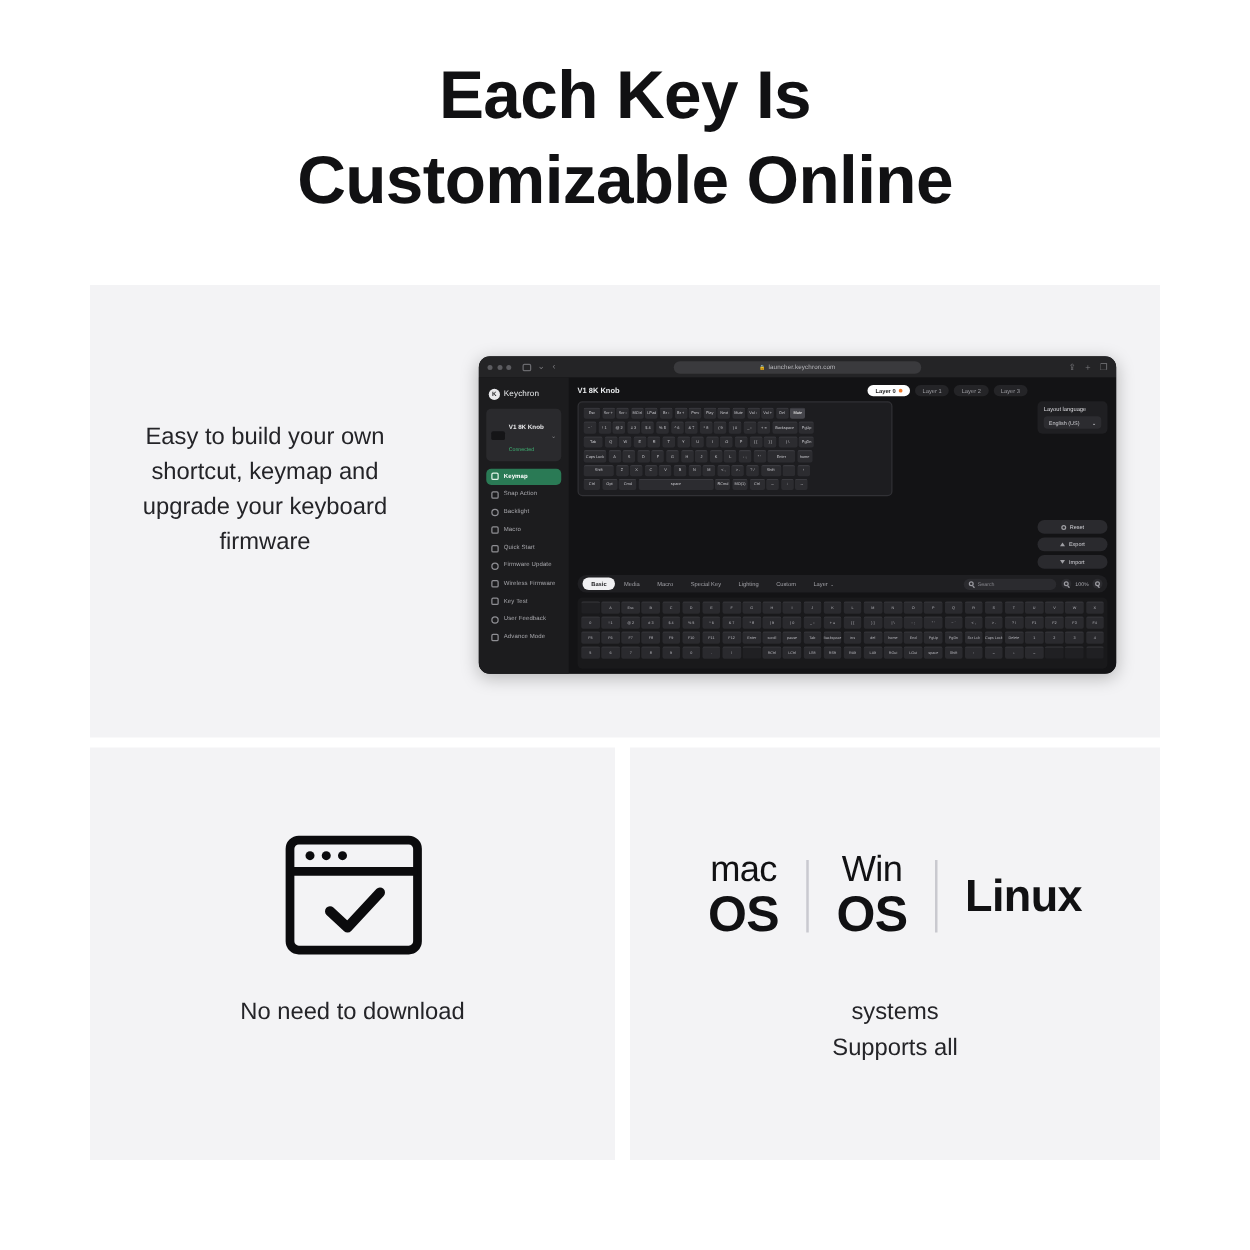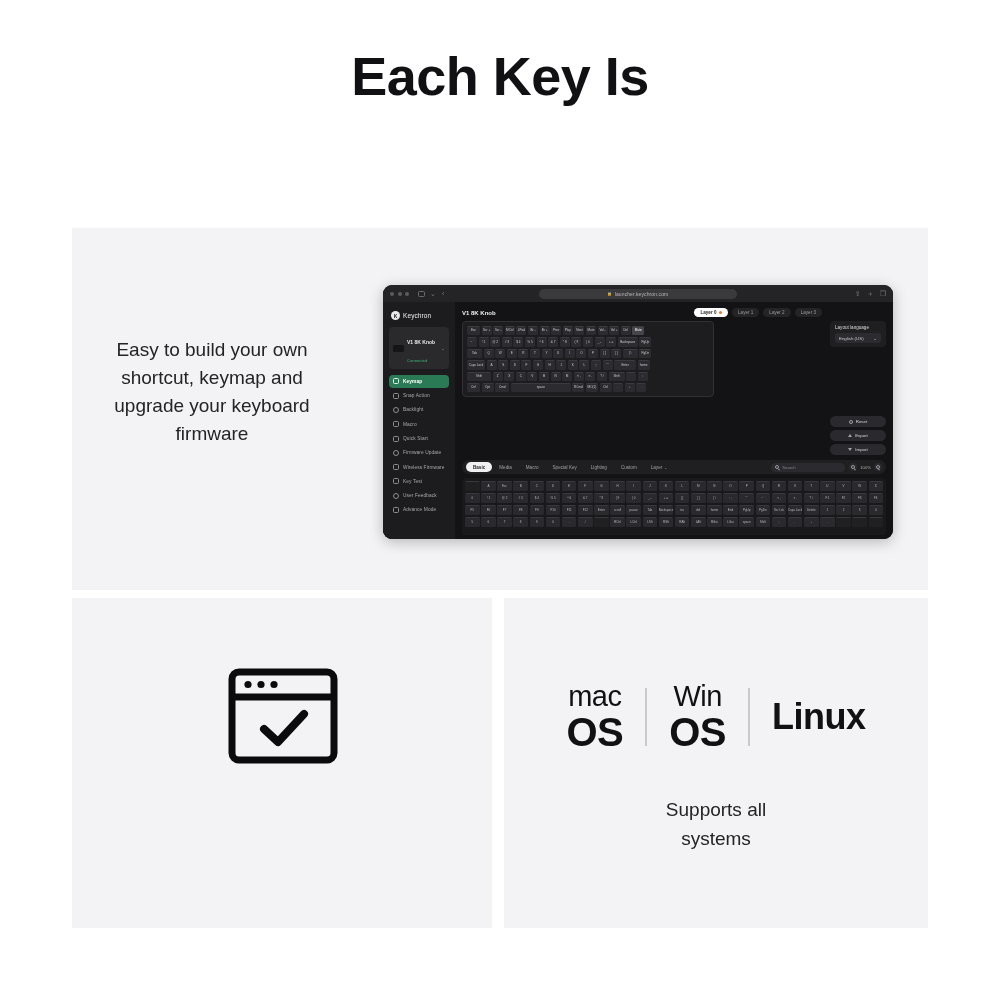--- a/index.html
+++ b/index.html
@@ -199,20 +199,21 @@
   .os-div { width: 2px; height: 58px; background: #c9c9cf; }
   .os-single { font-size: 36px; font-weight: 600; letter-spacing: -0.5px; color: #111113; }
 </style>
 </head>
 <body>
 
 <div class="page">
 
   <div class="heading">
     <span>Each Key Is</span>
+    <span class="l2">Customizable Online</span>
   </div>
 
   <div class="card" id="card-main"></div>
 
   <div class="main-copy">Easy to build your own shortcut, keymap and upgrade your keyboard firmware</div>
 
   <div class="mock">
 
     <div class="mock-chrome">
       <div class="traffic">
@@ -587,34 +588,35 @@
   <div class="card" id="card-dl"></div>
   <svg class="browser-icon" viewBox="0 0 110 96">
     <rect x="4" y="4" width="102" height="88" rx="7" ry="7" fill="none" stroke="#0b0b0d" stroke-width="7"></rect>
     <line x1="4" y1="29" x2="106" y2="29" stroke="#0b0b0d" stroke-width="7"></line>
     <circle cx="20" cy="16.5" r="3.6" fill="#0b0b0d"></circle>
     <circle cx="33" cy="16.5" r="3.6" fill="#0b0b0d"></circle>
     <circle cx="46" cy="16.5" r="3.6" fill="#0b0b0d"></circle>
     <polyline points="36,61 50,74 76,46" fill="none" stroke="#0b0b0d" stroke-width="8" stroke-linecap="round" stroke-linejoin="round"></polyline>
   </svg>
   <div class="cap" id="cap-dl">
+    <div>No need to download</div>
   </div>
 
   <div class="card" id="card-os"></div>
   <div class="os-row">
     <span class="os-stack">
       <span class="os-top">mac</span>
       <span class="os-bot">OS</span>
     </span>
     <span class="os-div"></span>
     <span class="os-stack">
       <span class="os-top">Win</span>
       <span class="os-bot">OS</span>
     </span>
     <span class="os-div"></span>
     <span class="os-single">Linux</span>
   </div>
   <div class="cap" id="cap-os">
+    <div>systems</div>
     <div>Supports all</div>
-    <div>systems</div>
   </div>
 
 </div>
 
 </body></html>

